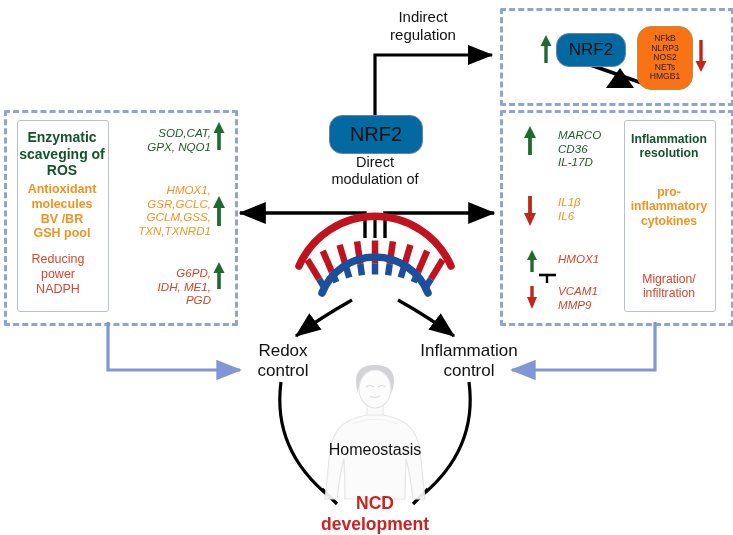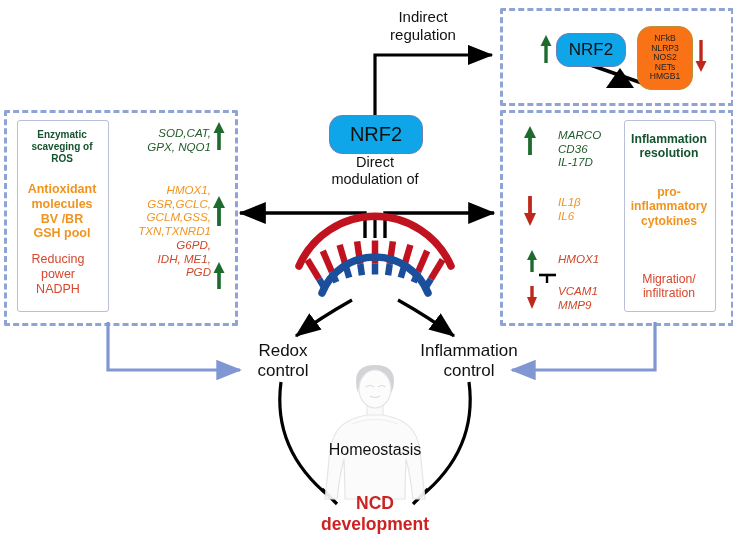--- a/index.html
+++ b/index.html
@@ -19,21 +19,21 @@
   .green{color:#14532d;}
   .orange{color:#f0941f;}
   .red{color:#d7472f;}
   .black{color:#111;}
   .b{font-weight:bold;}
 
   .genes{position:absolute;font-style:italic;line-height:1.17;text-align:right;white-space:pre-line;}
   .genesL{text-align:left;margin-left:15px;}
 
   
-  .capsule{position:absolute;background:#0ea5e9;border:1.6px solid #6b7fb3;border-radius:13px;
+  .capsule{position:absolute;background:#0369a1;border:1.6px solid #6b7fb3;border-radius:13px;
            display:flex;align-items:center;justify-content:center;color:#111;}
 
   
   .goldbox{position:absolute;background:#f97316;border:1.6px solid #b8923a;border-radius:14px;
            display:flex;flex-direction:column;align-items:center;justify-content:center;
            color:#222;line-height:1.12;}
 
   svg{position:absolute;left:0;top:0;overflow:visible;}
 </style>
 </head>
@@ -144,21 +144,21 @@
       <path d="M367,415 q-22,4 -30,16 q-7,10 -8,28 q-2,22 -4,40 h12 q3,-26 7,-40
                q1,28 1,40 h60 q0,-12 1,-40 q4,14 7,40 h12 q-2,-18 -4,-40
                q-1,-18 -8,-28 q-8,-12 -30,-16 z" fill="#fbfbfb" stroke="#e3e3e5" stroke-width="1.2"></path>
 
       <path d="M352,424 q23,-9 46,0" stroke="#ededef" stroke-width="1.2" fill="none"></path>
     </g>
   </svg>
 
   <div class="innerbox" style="left:17px;top:120px;width:90px;height:190px;"></div>
 
-  <div class="tb b green" style="left:17px;top:129px;width:90px;font-size:10px;">
+  <div class="tb b green" style="left:17px;top:129px;width:90px;font-size:14px;">
     <div>Enzymatic</div>
     <div>scaveging of</div>
     <div>ROS</div>
   </div>
 
   <div class="tb b orange" style="left:17px;top:182px;width:90px;font-size:12.5px;">
     <div>Antioxidant</div>
     <div>molecules</div>
     <div>BV  /BR</div>
     <div>GSH pool</div>
@@ -183,21 +183,21 @@
 GSR,GCLC,
 GCLM,GSS,
 TXN,TXNRD1</div>
   <svg width="733" height="535">
     <g>
       <line x1="219" y1="226" x2="219" y2="203" stroke="#1f6b2e" stroke-width="3.8"></line>
       <polygon points="219,196 213,208 225,208" fill="#1f6b2e"></polygon>
     </g>
   </svg>
 
-  <div class="genes" style="left:125px;top:238px;width:86px;font-size:11.6px;color:#cf4529;">G6PD,
+  <div class="genes" style="left:125px;top:266px;width:86px;font-size:11.6px;color:#cf4529;">G6PD,
 IDH, ME1,
 PGD</div>
   <svg width="733" height="535">
     <g>
       <line x1="219" y1="289" x2="219" y2="268" stroke="#1f6b2e" stroke-width="3.6"></line>
       <polygon points="219,262 213.5,273 224.5,273" fill="#1f6b2e"></polygon>
     </g>
   </svg>
 
   <div class="innerbox" style="left:624px;top:120px;width:90px;height:190px;"></div>

